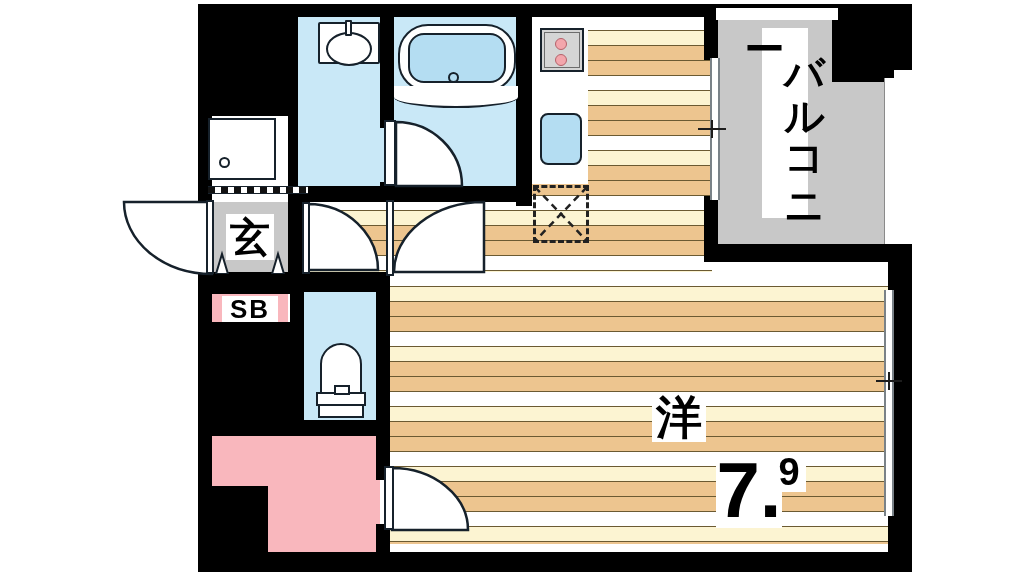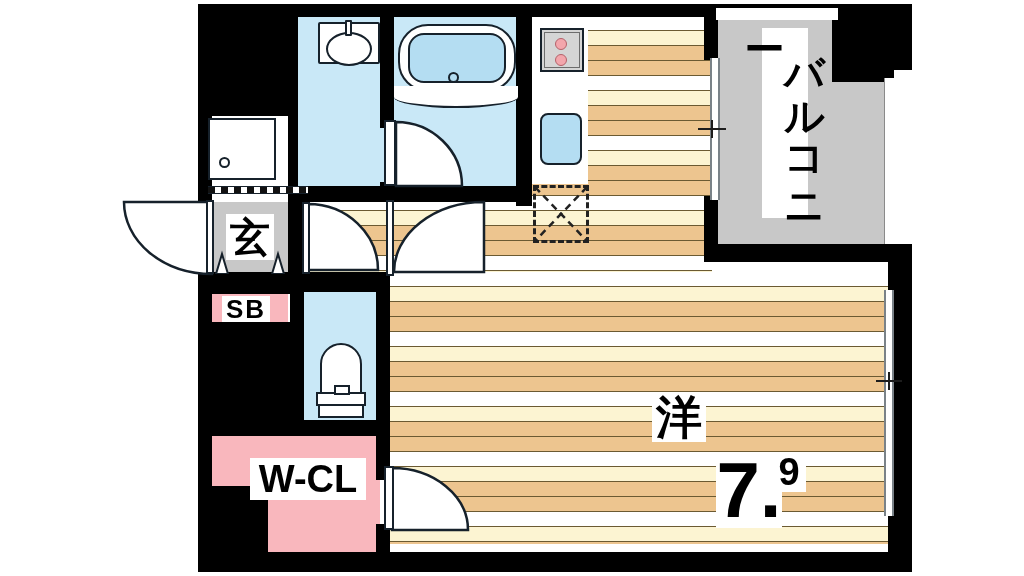--- a/index.html
+++ b/index.html
@@ -210,21 +210,20 @@
               border-left:2px solid #7a8288;border-right:2px solid #7a8288;"></div>
   <svg class="abs" style="left:876px;top:372px;width:26px;height:18px;" viewBox="0 0 26 18">
     <line x1="0" y1="9" x2="26" y2="9" stroke="#1d1d1d" stroke-width="2"></line>
     <line x1="13" y1="0" x2="13" y2="18" stroke="#1d1d1d" stroke-width="2"></line>
   </svg>
 
   <div class="lbl lbl-vert" style="left:762px;top:28px;width:46px;height:190px;font-size:40px;letter-spacing:2px;">バルコニー</div>
 
   <div class="lbl" style="left:226px;top:214px;width:48px;height:46px;font-size:40px;">玄</div>
 
-  <div class="lbl" style="left:222px;top:296px;width:48px;height:26px;font-size:26px;letter-spacing:2px;">SB</div>
-
-  <div class="lbl" style="left:250px;top:458px;width:116px;height:42px;font-size:38px;letter-spacing:0px;">W-CL</div>
+  <div class="lbl" style="left:222px;top:296px;width:56px;height:26px;font-size:26px;letter-spacing:2px;">SB</div>
+
 
   <div class="lbl" style="left:652px;top:392px;width:54px;height:50px;font-size:46px;">洋</div>
   <div class="lbl" style="left:716px;top:452px;width:66px;height:76px;font-size:78px;">7.</div>
   <div class="lbl" style="left:772px;top:452px;width:34px;height:40px;font-size:38px;">9</div>
 
 </div>
 
 </body></html>

